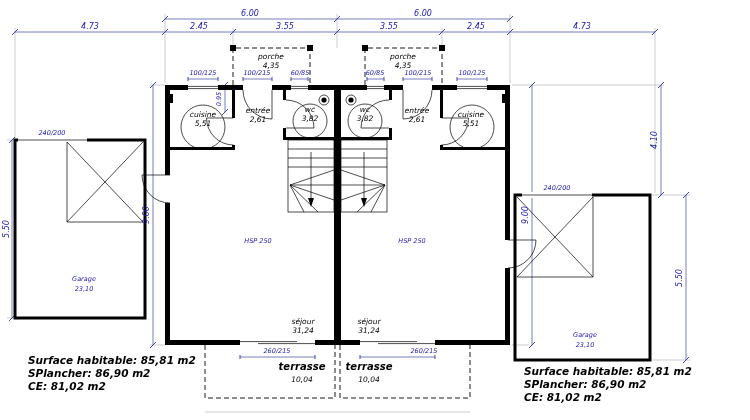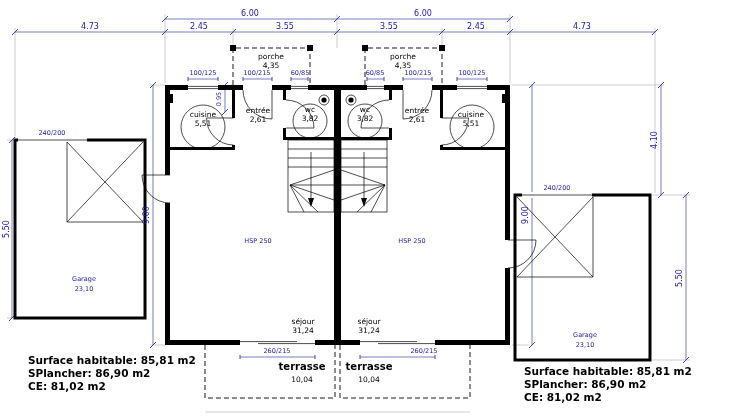--- a/index.html
+++ b/index.html
@@ -1,16 +1,16 @@
 <!DOCTYPE html>
 <html><head>
 <meta charset="utf-8">
 <style>
   html,body{margin:0;padding:0;background:#ffffff;}
-  .stage{position:relative;width:750px;height:420px;background:#fff;overflow:hidden;}
+  .stage{position:relative;width:750px;height:420px;background:#fff;overflow:hidden;font-style:italic;}
   svg{position:absolute;left:0;top:0;}
   svg text{font-family:"DejaVu Sans","Liberation Sans",sans-serif;}
   .wall{fill:#000;}
   .gap{fill:#fff;}
   .ln2{stroke:#000;stroke-width:3;fill:none;}
   .thin{stroke:#000;stroke-width:.7;fill:none;}
   .dash{stroke:#000;stroke-width:.9;fill:none;stroke-dasharray:5 3;}
   .dimln{stroke:#3d47a0;stroke-width:.7;fill:none;}
   .ext{stroke:#9a9aa8;stroke-width:.5;fill:none;}
   .tick{stroke:#3d47a0;stroke-width:1;}

